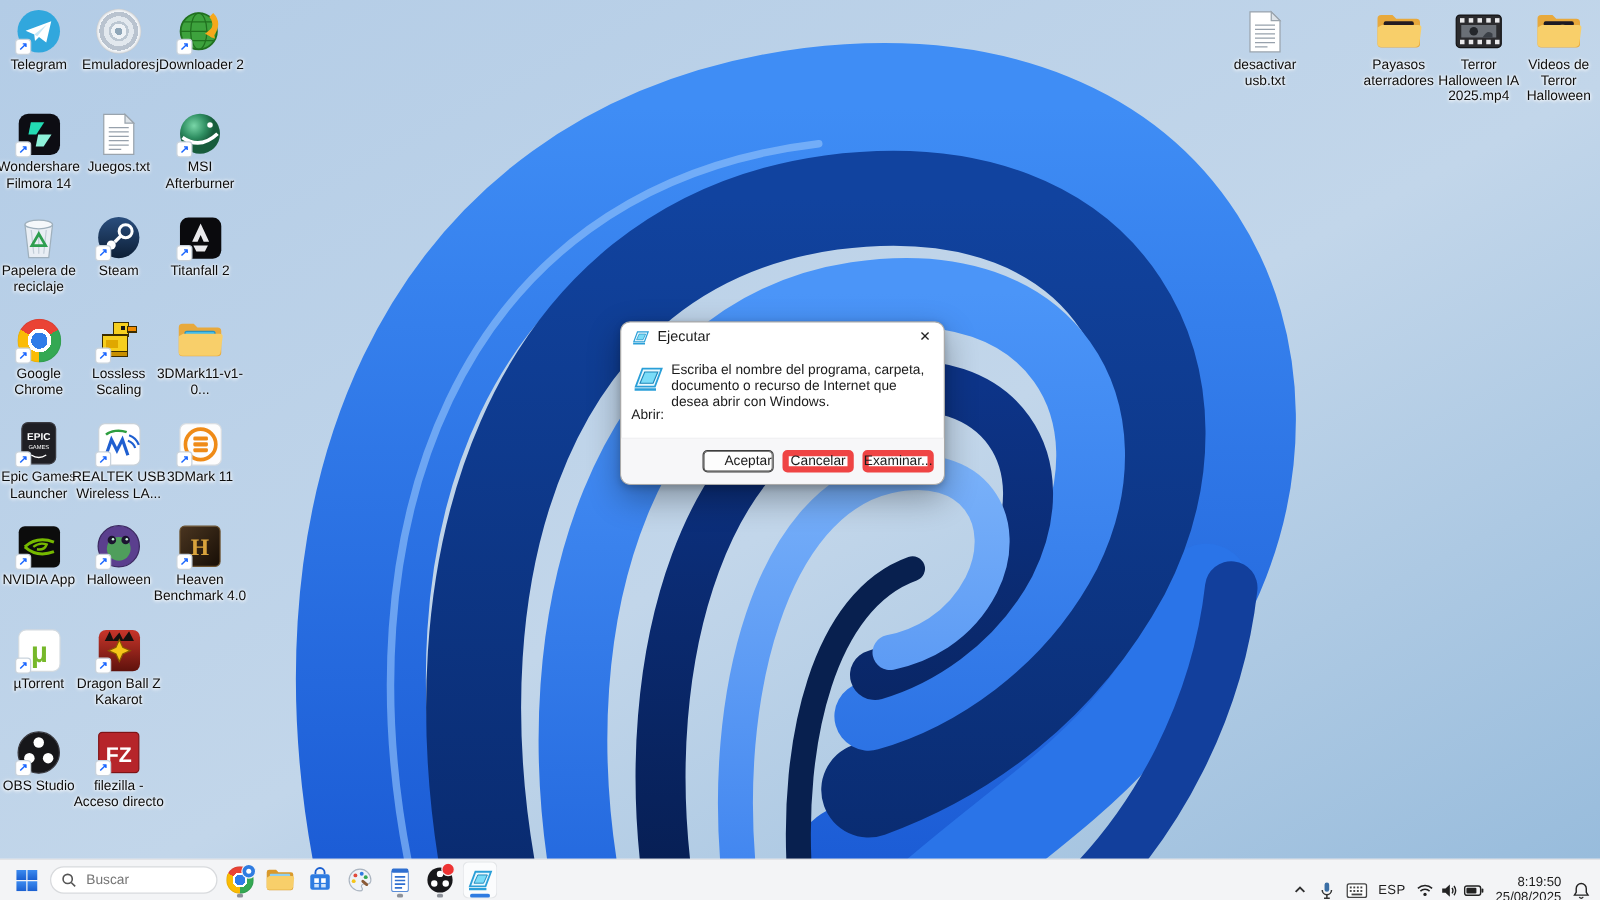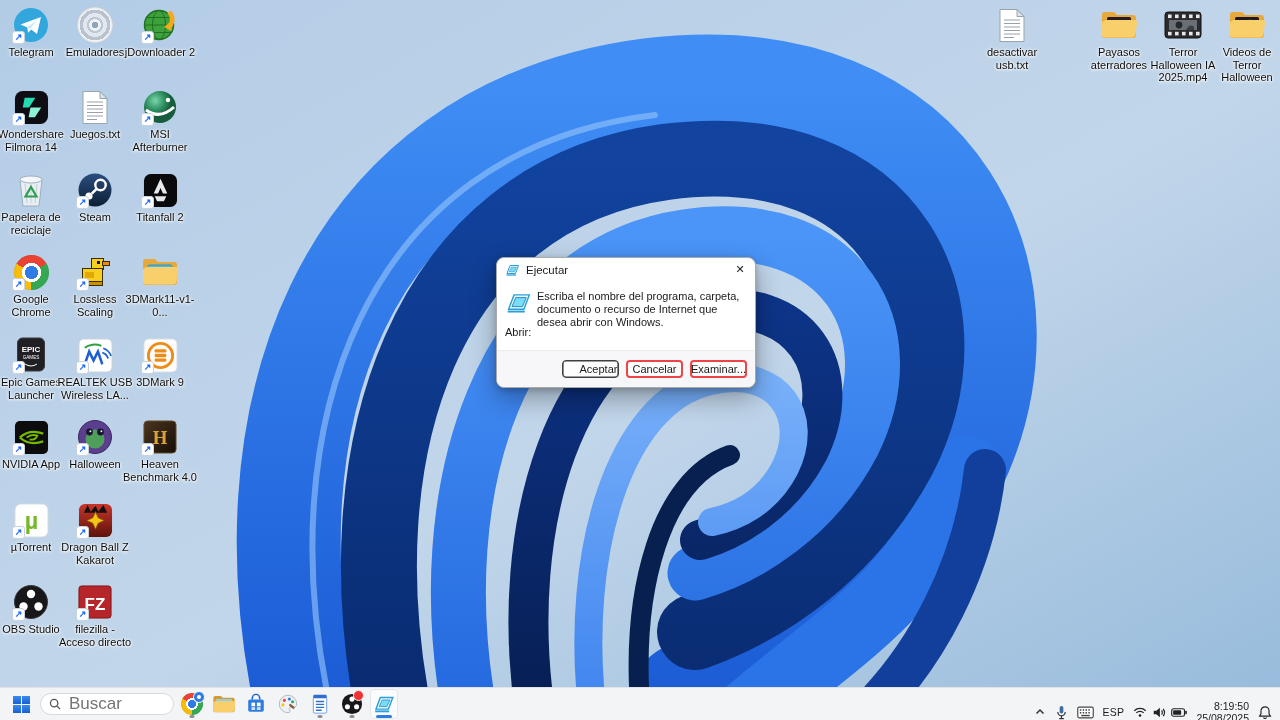--- a/index.html
+++ b/index.html
@@ -37,33 +37,33 @@
   .dlg-open{position:absolute;left:8px;top:68px;}
   .fakeinput{position:absolute;left:40px;top:63px;width:208px;height:18px;box-sizing:border-box;
        background:#fff;border:1px solid #707070;border-radius:3px;padding:2px 18px 0 5px;
        font-size:11px;white-space:nowrap;overflow:hidden;}
   .caret{display:inline-block;width:1px;height:11px;background:#000;margin-left:1px;vertical-align:-1px;}
   .combo-chev{position:absolute;right:7px;top:5px;width:6px;height:6px;border-right:1.3px solid #444;
        border-bottom:1.3px solid #444;transform:rotate(45deg) scale(1,.8);}
   .dlg-footer{position:absolute;left:0;right:0;bottom:0;height:37px;background:#f7f7f9;
        border-top:1px solid #ececee;border-radius:0 0 8px 8px;display:flex;align-items:center;
        justify-content:flex-end;gap:7px;padding-right:8px;box-sizing:border-box;}
-  .btn{width:57px;height:18px;box-sizing:border-box;background:#fdfdfd;border:2px solid #ef4444;
+  .btn{width:57px;height:18px;box-sizing:border-box;background:#fdfdfd;border:5px solid #ef4444;
        border-radius:4px;font-size:11px;display:flex;align-items:center;justify-content:center;color:#1b1b1b;}
   .btn.default{border:1px solid #3f3f3f;box-shadow:inset 0 0 0 .6px #3f3f3f;padding-left:16px;}
 
   
   .tbar{position:absolute;left:0;bottom:0;width:1280px;height:32px;background:#f3f4f6;
         border-top:1px solid #e2e3e6;}
   .tb-left{position:absolute;left:6px;top:0;height:32px;display:flex;align-items:center;gap:4px;}
   .tb-btn{width:30px;height:28px;border-radius:5px;display:flex;align-items:center;justify-content:center;
           position:relative;}
   .search-pill{width:134px;height:22px;border-radius:11px;background:#fff;border:1px solid #d8dadd;
         display:flex;align-items:center;padding:0 8px;gap:6px;box-sizing:border-box;}
-  .search-pill input{border:none;outline:none;width:90px;font-size:17px;color:#333;background:transparent;
+  .search-pill input{border:none;outline:none;width:90px;font-size:11px;color:#333;background:transparent;
         font-family:"Liberation Sans",sans-serif;}
   .tb-app{width:28px;height:30px;border-radius:5px;display:flex;align-items:center;justify-content:center;
           position:relative;}
   .tb-app.active{background:#fbfcfd;box-shadow:inset 0 0 0 1px #e4e6e9;}
   .dot::after{content:"";position:absolute;bottom:1px;left:50%;transform:translateX(-50%);
         width:5px;height:3px;border-radius:2px;background:#8d9199;}
   .tb-app.active::after{content:"";position:absolute;bottom:1px;left:50%;transform:translateX(-50%);
         width:16px;height:3px;border-radius:2px;background:#2f7ce1;}
   .badge{position:absolute;top:2px;right:1px;width:10px;height:10px;border-radius:50%;background:#2f7ce1;
         border:1.5px solid #f3f4f6;box-sizing:content-box;}
@@ -308,21 +308,21 @@
     <div class="ic">
         <svg width="35" height="35" viewBox="0 0 36 36">
           <rect x="1" y="1" width="34" height="34" rx="5" fill="#fdfdfd" stroke="#d8dde2"></rect>
           <circle cx="18" cy="18" r="12.5" fill="none" stroke="#ef8b17" stroke-width="3"></circle>
           <rect x="12" y="11.5" width="12" height="3.4" rx="1.2" fill="#ef8b17"></rect>
           <rect x="12" y="16.3" width="12" height="3.4" rx="1.2" fill="#ef8b17"></rect>
           <rect x="12" y="21.1" width="12" height="3.4" rx="1.2" fill="#ef8b17"></rect>
         </svg>
       <span class="sc">↗</span>
       </div>
-    <div class="lbl">3DMark 9</div>
+    <div class="lbl">3DMark 11</div>
   </div>
 
   <div class="dicon" style="left:-7px;top:418px">
     <div class="ic">
         <svg width="35" height="35" viewBox="0 0 36 36">
           <rect x="1" y="1" width="34" height="34" rx="5" fill="#0c0c0c"></rect>
           <path d="M6 18 q10 -9 24 -4 M6 18 q10 9 24 4" stroke="#76b900" stroke-width="2.4" fill="none"></path>
           <path d="M13 18 q5 -4 11 -2 q-2 5 -8 4" stroke="#76b900" stroke-width="2" fill="none"></path>
         </svg>
       <span class="sc">↗</span>

